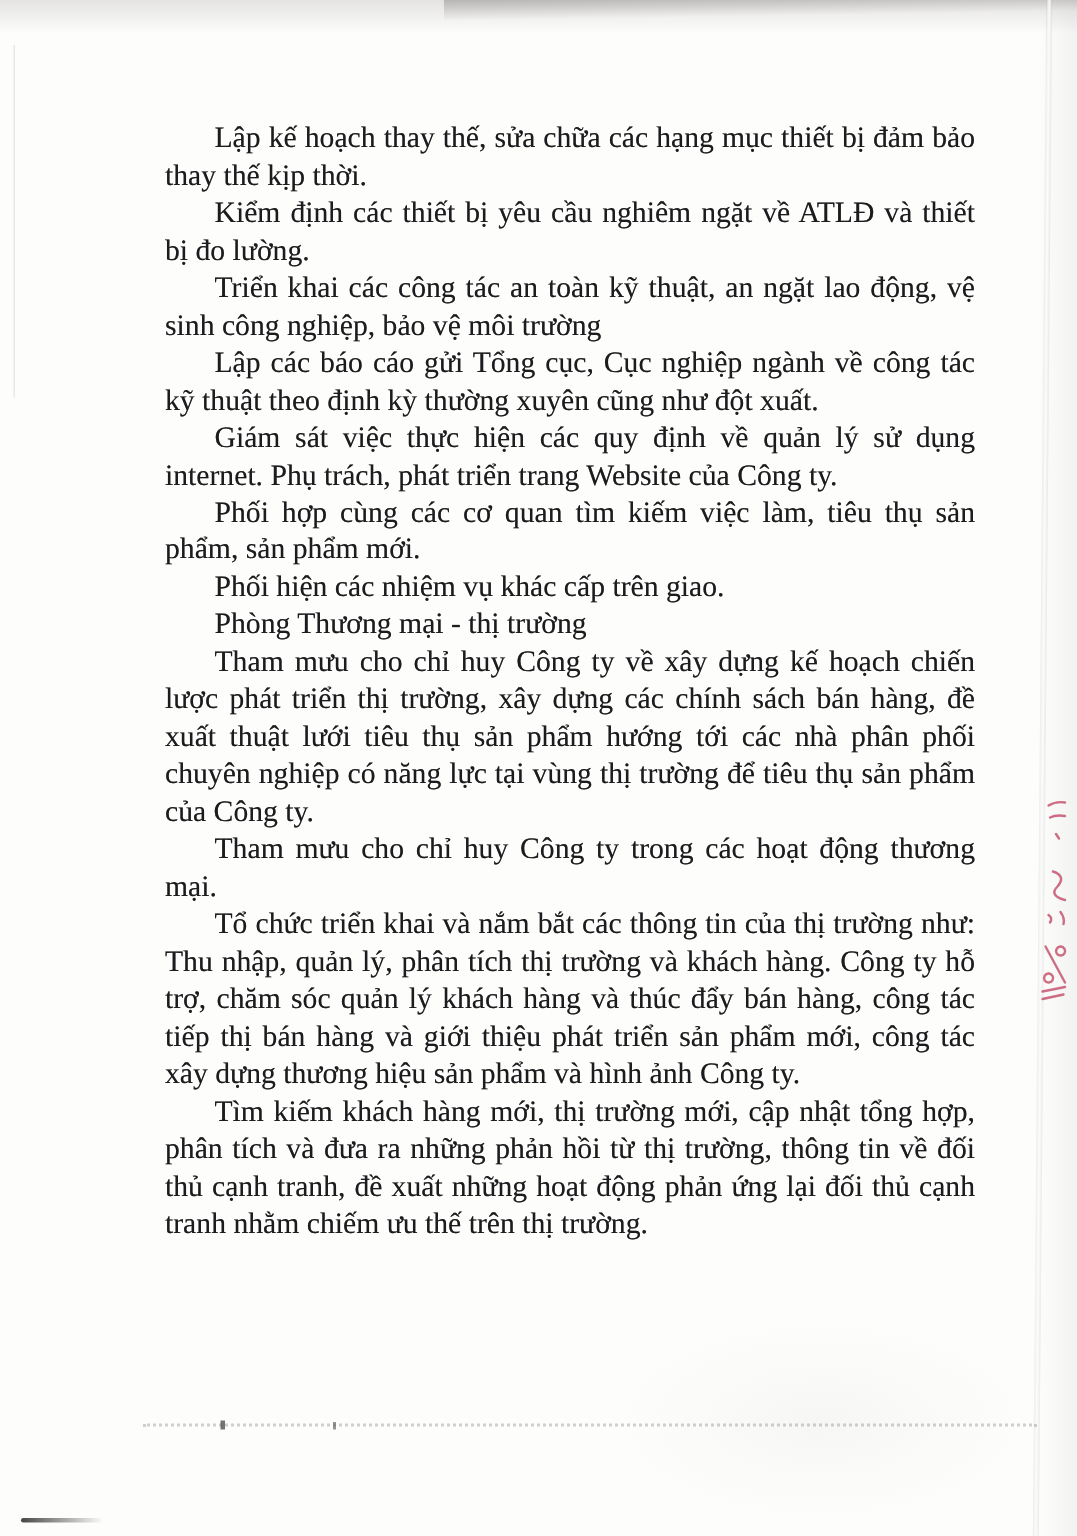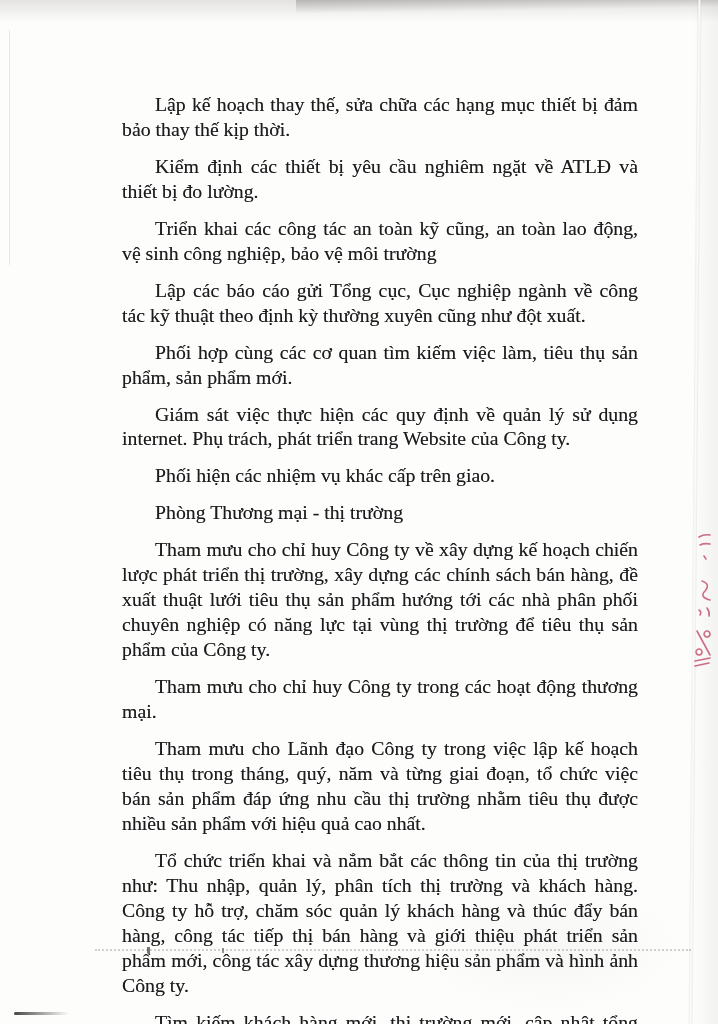--- a/index.html
+++ b/index.html
@@ -12,21 +12,21 @@
     position:relative;width:718px;height:1024px;overflow:hidden;
     background:#fdfdfc;
   }
   
   .textblock{
     position:absolute;left:110px;top:80px;width:540px;
     font-size:19.8px;line-height:24.95px;color:#1c1c1e;
     text-align:justify;
     text-shadow:0 0 .4px rgba(35,35,40,.55);
   }
-  .textblock p{margin:12px;text-indent:33px;}
+  .textblock p{margin:0;text-indent:33px;}
   .textblock p.heading{font-weight:400;}
   
   .artifact{position:absolute;pointer-events:none;}
   .scan-top{left:0;top:0;width:718px;height:26px;
     background:linear-gradient(to bottom,rgba(125,122,118,.20),rgba(255,255,255,0) 85%);}
   .scan-top-right{right:-8px;top:-5px;width:430px;height:19px;
     background:linear-gradient(to bottom,rgba(98,95,92,.38),rgba(255,255,255,0) 82%);
     transform:rotate(-.9deg);}
   .right-edge-tone{right:0;top:0;width:26px;height:1024px;
     background:linear-gradient(to right,rgba(255,255,255,0),rgba(148,148,148,.10));}
@@ -60,29 +60,28 @@
   <div class="artifact left-streak"></div>
   <div class="artifact dotted-line"></div>
   <div class="artifact tick-a"></div>
   <div class="artifact tick-b"></div>
   <div class="artifact bl-dash"></div>
   <div class="artifact blob-noise"></div>
 
   <main class="textblock">
     <p>Lập kế hoạch thay thế, sửa chữa các hạng mục thiết bị đảm bảo thay thế kịp thời.</p>
     <p>Kiểm định các thiết bị yêu cầu nghiêm ngặt về ATLĐ và thiết bị đo lường.</p>
-    <p>Triển khai các công tác an toàn kỹ cũng, an toàn lao động, vệ sinh công nghiệp, bảo vệ môi trường</p>
+    <p>Triển khai các công tác an toàn kỹ thuật, an ngặt lao động, vệ sinh công nghiệp, bảo vệ môi trường</p>
     <p>Lập các báo cáo gửi Tổng cục, Cục nghiệp ngành về công tác kỹ thuật theo định kỳ thường xuyên cũng như đột xuất.</p>
+    <p>Giám sát việc thực hiện các quy định về quản lý sử dụng internet. Phụ trách, phát triển trang Website của Công ty.</p>
     <p>Phối hợp cùng các cơ quan tìm kiếm việc làm, tiêu thụ sản phẩm, sản phẩm mới.</p>
-    <p>Giám sát việc thực hiện các quy định về quản lý sử dụng internet. Phụ trách, phát triển trang Website của Công ty.</p>
     <p>Phối hiện các nhiệm vụ khác cấp trên giao.</p>
     <p class="heading">Phòng Thương mại - thị trường</p>
     <p>Tham mưu cho chỉ huy Công ty về xây dựng kế hoạch chiến lược phát triển thị trường, xây dựng các chính sách bán hàng, đề xuất thuật lưới tiêu thụ sản phẩm hướng tới các nhà phân phối chuyên nghiệp có năng lực tại vùng thị trường để tiêu thụ sản phẩm của Công ty.</p>
     <p>Tham mưu cho chỉ huy Công ty trong các hoạt động thương mại.</p>
-    <p>Tham mưu cho Lãnh đạo Công ty trong việc lập kế hoạch tiêu thụ trong tháng, quý, năm và từng giai đoạn, tổ chức việc bán sản phẩm đáp ứng nhu cầu thị trường nhằm tiêu thụ được nhiều sản phẩm với hiệu quả cao nhất.</p>
     <p>Tổ chức triển khai và nắm bắt các thông tin của thị trường như: Thu nhập, quản lý, phân tích thị trường và khách hàng. Công ty hỗ trợ, chăm sóc quản lý khách hàng và thúc đẩy bán hàng, công tác tiếp thị bán hàng và giới thiệu phát triển sản phẩm mới, công tác xây dựng thương hiệu sản phẩm và hình ảnh Công ty.</p>
     <p>Tìm kiếm khách hàng mới, thị trường mới, cập nhật tổng hợp, phân tích và đưa ra những phản hồi từ thị trường, thông tin về đối thủ cạnh tranh, đề xuất những hoạt động phản ứng lại đối thủ cạnh tranh nhằm chiếm ưu thế trên thị trường.</p>
 
   </main>
 
   <div class="red-note" style="left:696px;top:532px;">
     <svg width="20" height="32" viewBox="0 0 20 32">
       <path d="M3,5 q5,-3 11,-2"></path>
       <path d="M4,13 q4,-2 10,-1"></path>
       <path d="M8,24 l2,3"></path>

